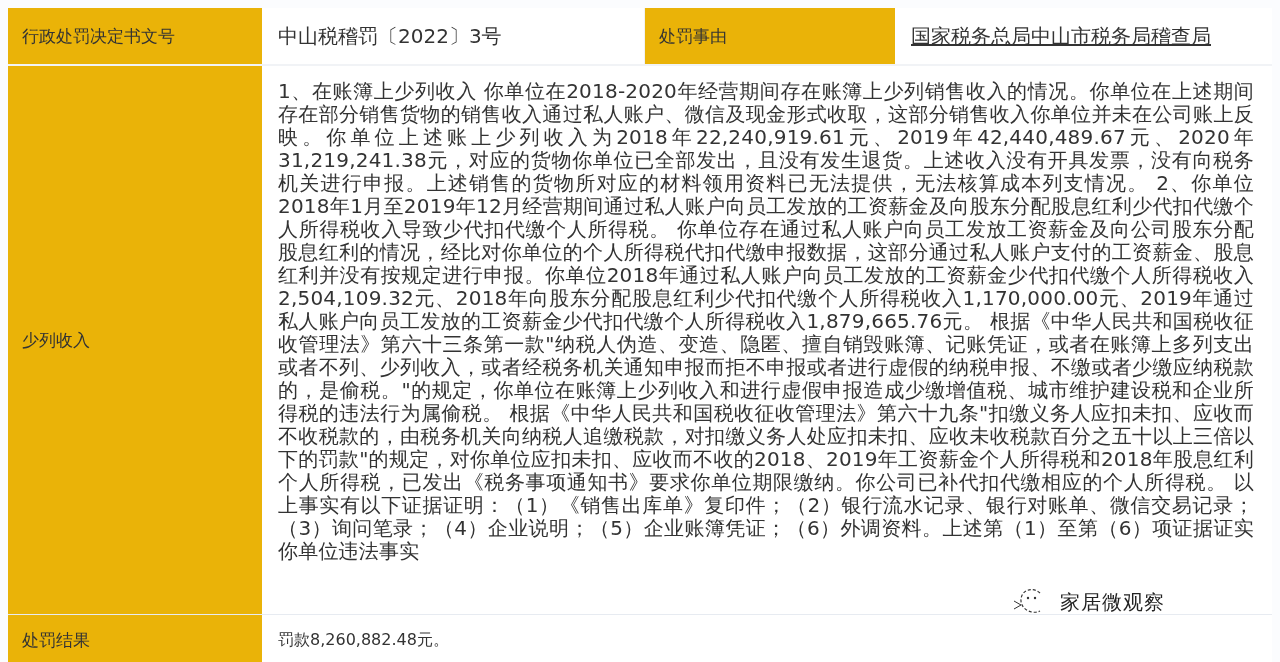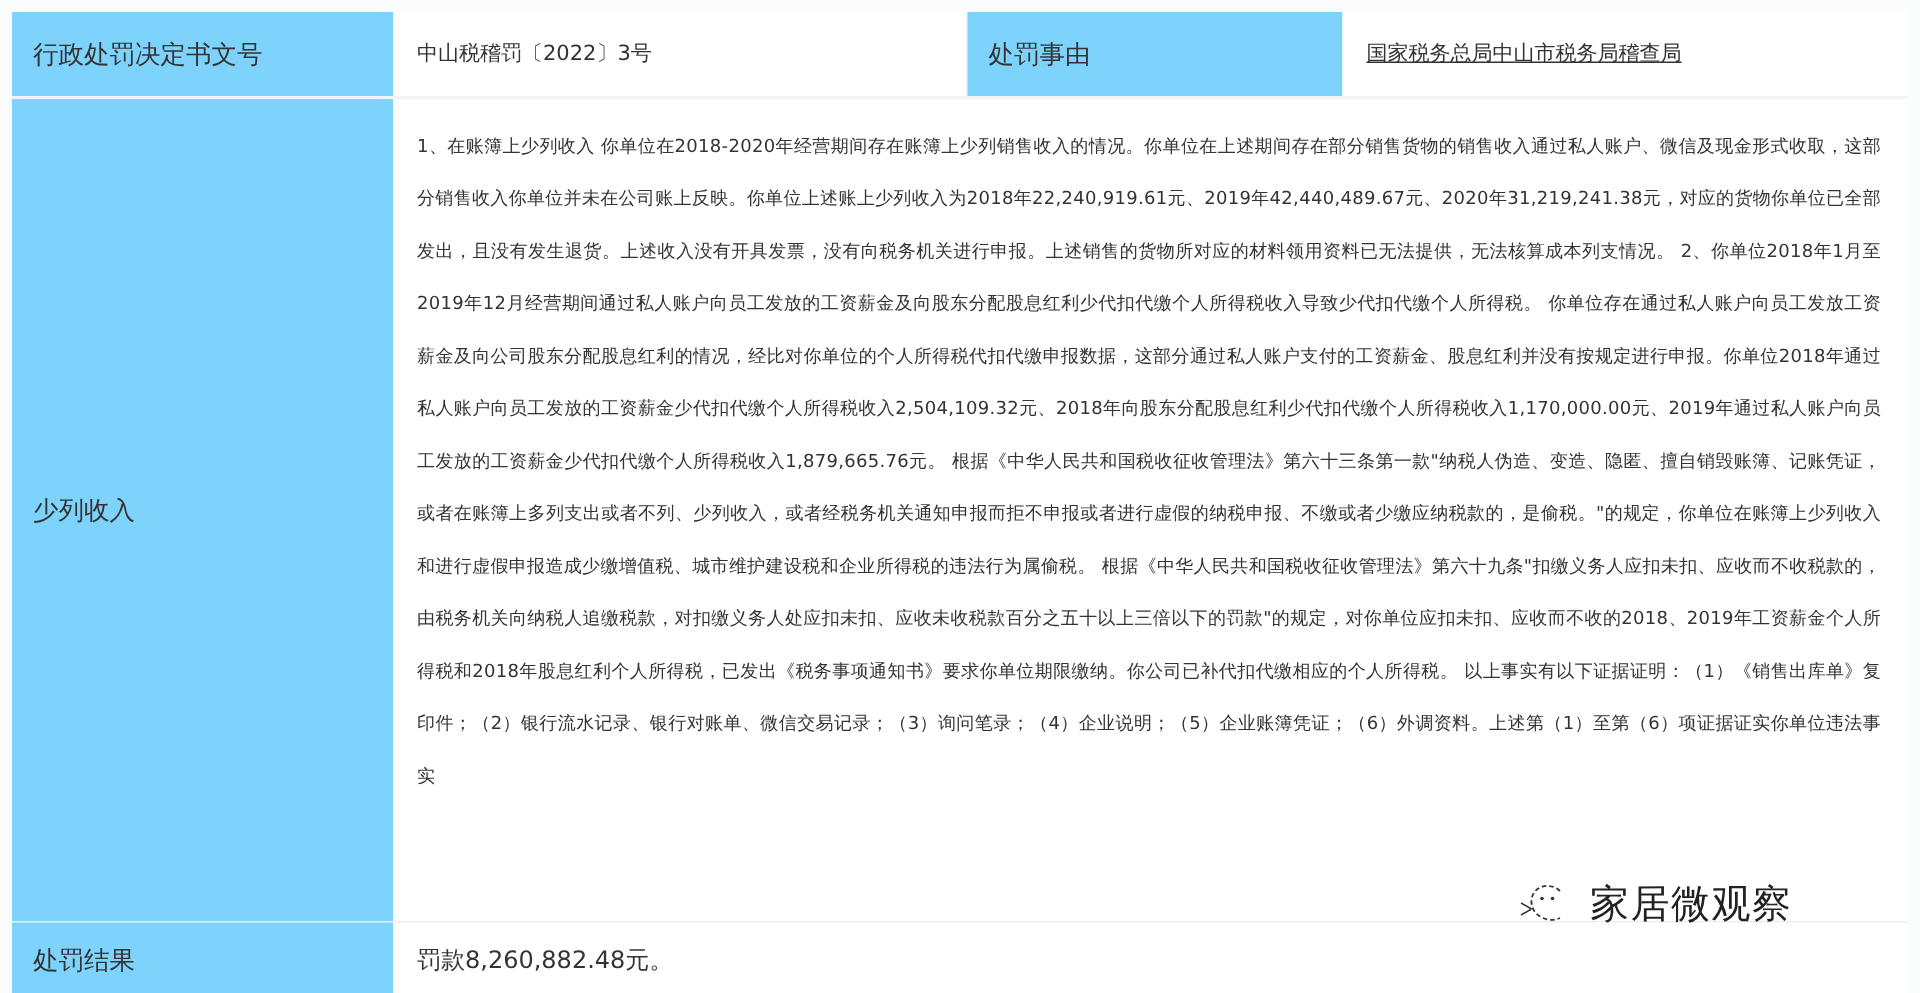--- a/index.html
+++ b/index.html
@@ -10,58 +10,58 @@
     color: #333;
     position: relative;
   }
   .table {
     position: absolute; left: 8px; top: 8px; width: 1264px;
     border-collapse: collapse;
   }
   .row { display: flex; }
   .cell { box-sizing: border-box; }
   .label {
-    background: #7dd3fc;
+    background: #eab308;
     color: #333;
     font-size: 17px;
     padding-left: 14px;
     display: flex; align-items: center;
   }
   .value {
     background: #ffffff;
     color: #333;
-    font-size: 14px;
+    font-size: 20px;
     padding-left: 16px;
     display: flex; align-items: center;
   }
   .row1 { height: 56px; border-bottom: 2px solid #f1f3f6; }
   .row1 .c1 { width: 254px; }
   .row1 .c2 { width: 383px; border-right: 1px solid #f0f2f5; }
   .row1 .c3 { width: 250px; }
   .row1 .c4 { width: 377px; text-decoration: underline; }
   .row2 { height: 548px; border-bottom: 1px solid #e7ebf1; }
   .row2 .c1 { width: 254px; }
   .row2 .c2 {
     width: 1010px; align-items: flex-start;
     padding: 14px 18px 0 16px;
-    font-size: 12px; line-height: 35px;
+    font-size: 20px; line-height: 23px;
     letter-spacing: 0.2px;
     text-align: justify;
   }
   .row3 { height: 50px; }
   .row3 .c1 { width: 254px; }
   .row3 .c2 { width: 1010px; font-size: 16px; }
   .watermark {
     position: absolute; left: 1012px; top: 585px;
     display: flex; align-items: center; gap: 8px;
     color: #2a2a2a;
   }
   .wm-icon { width: 40px; height: 34px; }
   .wm-text {
-    font-size: 26px; letter-spacing: 1px;
+    font-size: 20px; letter-spacing: 1px;
     font-family: "DejaVu Sans", sans-serif;
     font-weight: 300;
     color: #222;
   }
 </style>
 </head>
 <body>
 
 <div class="table">
   <div class="row row1">

